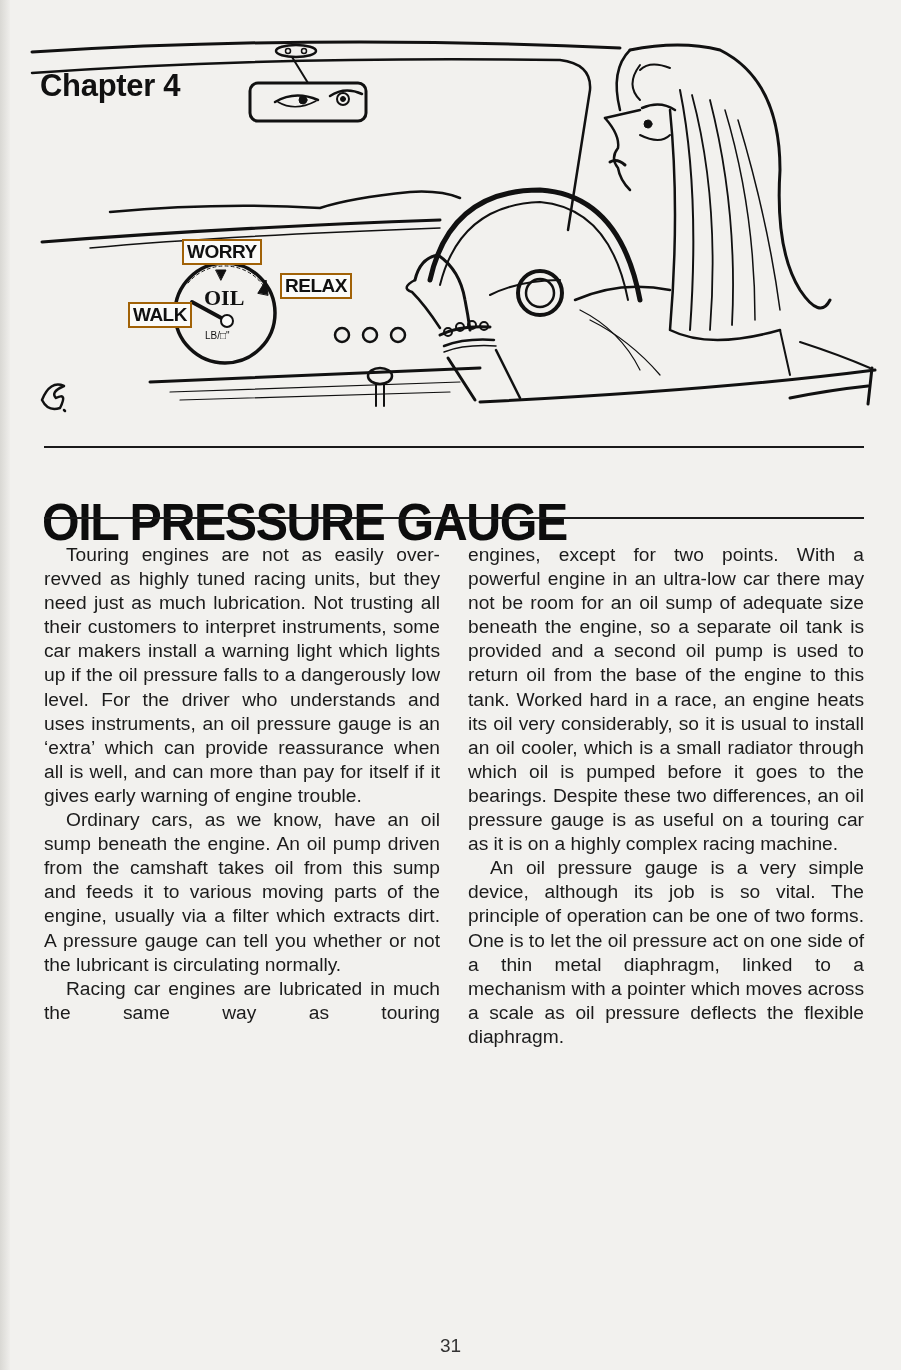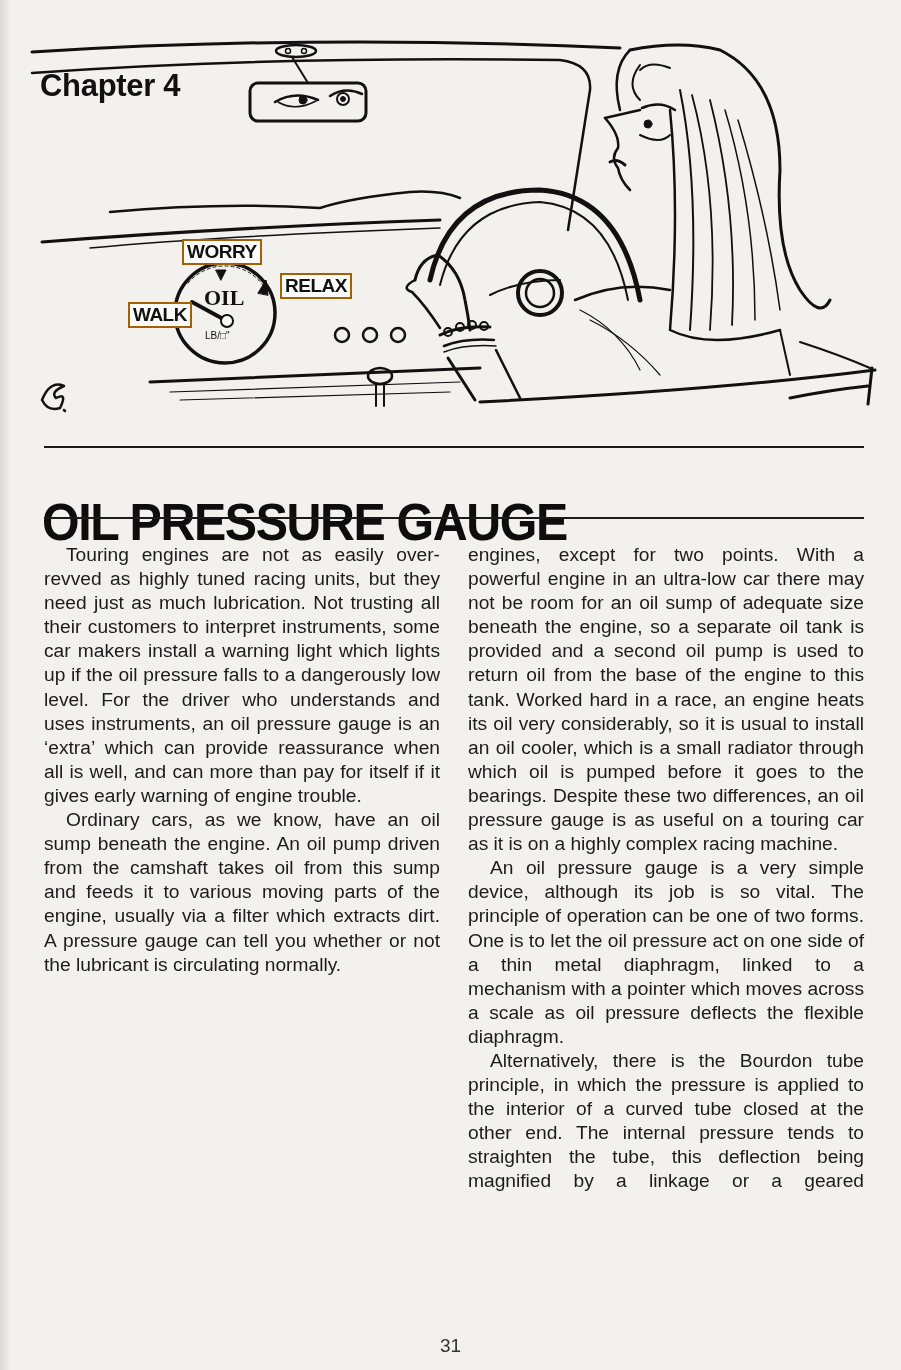--- a/index.html
+++ b/index.html
@@ -202,21 +202,21 @@
 <div style="position:absolute; left:204px; top:285px; font-weight:bold; font-size:22px; color:#111; font-family:'Liberation Serif', serif;">OIL</div>
 <div style="position:absolute; left:205px; top:330px; font-size:10px; color:#111;">LB/□"</div>
 
 <div class="rule" style="top:446px;"></div>
 <h1 class="heading">OIL PRESSURE GAUGE</h1>
 <div class="rule" style="top:517px;"></div>
 
 <div class="column col-left">
   <p>Touring engines are not as easily over-revved as highly tuned racing units, but they need just as much lubrication. Not trusting all their customers to interpret instruments, some car makers install a warning light which lights up if the oil pressure falls to a dangerously low level. For the driver who understands and uses instruments, an oil pressure gauge is an ‘extra’ which can provide reassurance when all is well, and can more than pay for itself if it gives early warning of engine trouble.</p>
   <p>Ordinary cars, as we know, have an oil sump beneath the engine. An oil pump driven from the camshaft takes oil from this sump and feeds it to various moving parts of the engine, usually via a filter which extracts dirt. A pressure gauge can tell you whether or not the lubricant is circulating normally.</p>
+  <p style="text-align-last: justify;">Racing car engines are lubricated in much the same way as touring</p>
 </div>
 
 <div class="column col-right">
   <p class="continued">engines, except for two points. With a powerful engine in an ultra-low car there may not be room for an oil sump of adequate size beneath the engine, so a separate oil tank is provided and a second oil pump is used to return oil from the base of the engine to this tank. Worked hard in a race, an engine heats its oil very considerably, so it is usual to install an oil cooler, which is a small radiator through which oil is pumped before it goes to the bearings. Despite these two differences, an oil pressure gauge is as useful on a touring car as it is on a highly complex racing machine.</p>
   <p>An oil pressure gauge is a very simple device, although its job is so vital. The principle of operation can be one of two forms. One is to let the oil pressure act on one side of a thin metal diaphragm, linked to a mechanism with a pointer which moves across a scale as oil pressure deflects the flexible diaphragm.</p>
-  <p style="text-align-last: justify;">Alternatively, there is the Bourdon tube principle, in which the pressure is applied to the interior of a curved tube closed at the other end. The internal pressure tends to straighten the tube, this deflection being magnified by a linkage or a geared</p>
 </div>
 
 <div class="page-number">31</div>
 
 </body></html>

